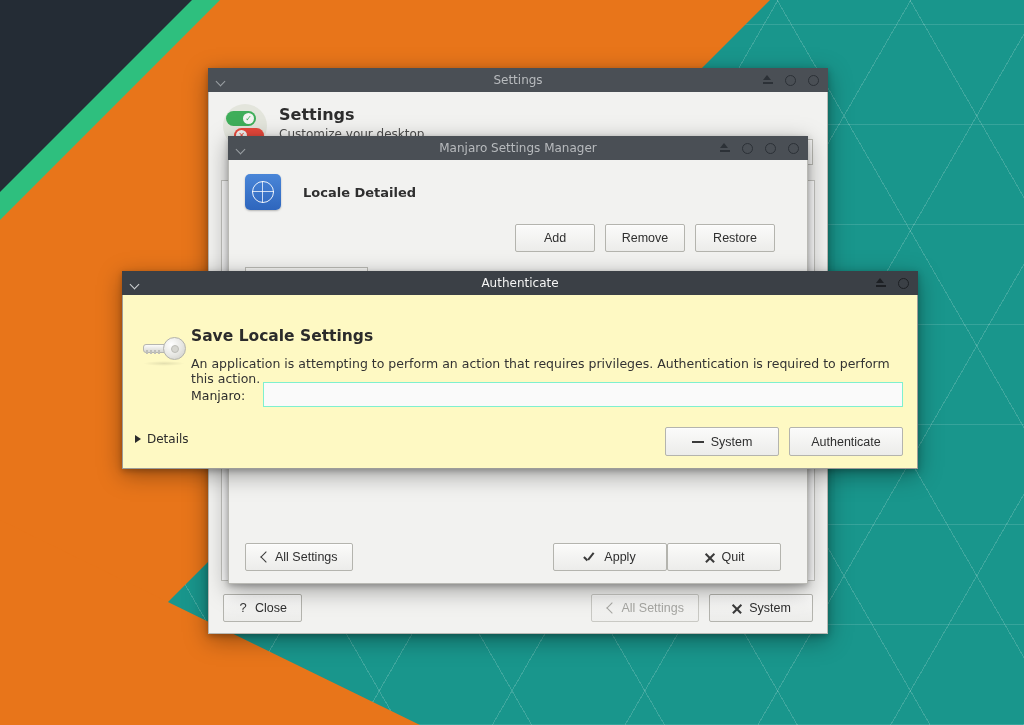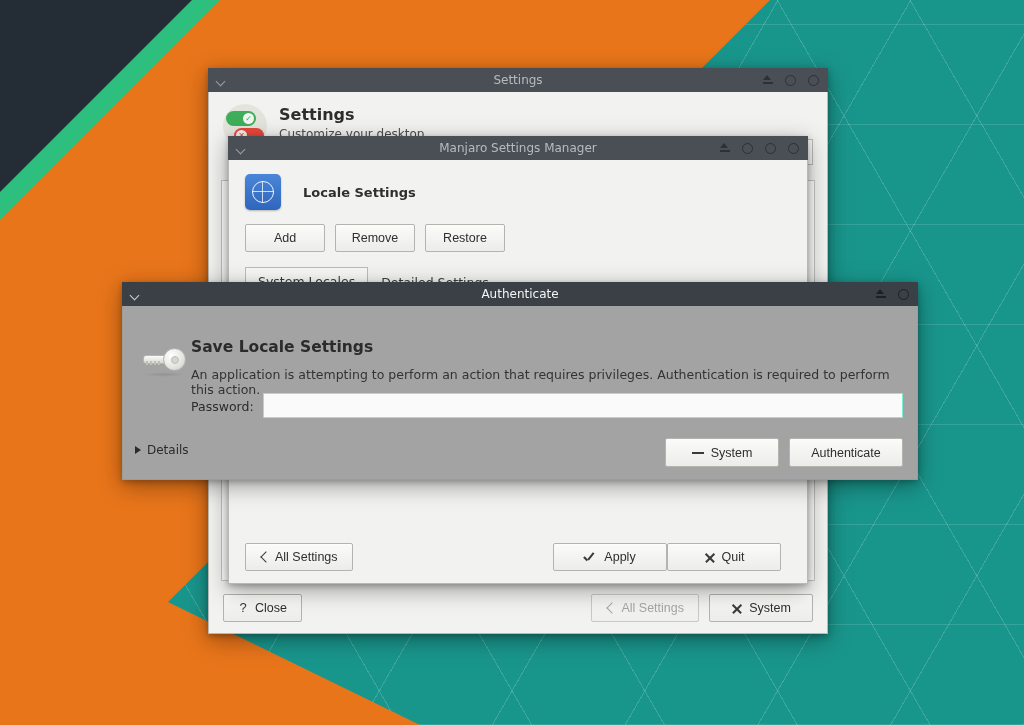--- a/index.html
+++ b/index.html
@@ -333,21 +333,21 @@
     content:""; position:absolute; left:7px; top:17px;
     width:22px; height:1.2px; background: rgba(255,255,255,0.75);
   }
   .msm-globe-v {
     position:absolute; left:17.2px; top:7px;
     width:1.2px; height:22px; background: rgba(255,255,255,0.75);
   }
   .msm-title { font-size: 13px; font-weight: bold; color:#2f2f2f; }
 
   .msm-actions {
-    display:flex; gap: 10px;
+    display:flex; justify-content:flex-end; gap: 10px;
     padding: 14px 32px 0 16px;
   }
   .msm-actions .btn { min-width: 80px; }
 
   .tabbar {
     display:flex; align-items:flex-end;
     margin: 14px 0 0 16px;
     border-bottom: 1px solid #bcbcb6;
     padding-right: 16px;
   }
@@ -385,23 +385,23 @@
   .msm-footer {
     position:absolute; left:0; right:0; bottom: 0;
     height: 52px;
     display:flex; align-items:center;
     padding: 0 16px;
     box-sizing: border-box;
   }
   .spacer { flex: 1; }
 
   
-  #auth-window { left: 122px; top: 282px; width: 796px; height: 198px; }
+  #auth-window { left: 122px; top: 271px; width: 796px; height: 198px; }
   .auth-body {
-    background: #a3a3a3;
+    background: #fef9c3;
     border: 1px solid #9d9d98;
     border-top: none;
     box-sizing:border-box;
     height: calc(100% - 24px);
     position: relative;
   }
   .key-icon {
     position: absolute;
     left: 18px; top: 36px;
     width: 46px; height: 40px;
@@ -581,21 +581,21 @@
           <span class="circ-btn circ-dim"></span>
         </span>
       </div>
     </div>
 
     <div class="win-body">
       <div class="msm-header">
         <div class="msm-icon">
           <span class="msm-globe-v"></span>
         </div>
-        <div class="msm-title">Locale Settings</div>
+        <div class="msm-title">Locale Detailed</div>
       </div>
 
       <div class="msm-actions">
         <button class="btn">
           <span>Add</span>
         </button>
         <button class="btn">
           <span>Remove</span>
         </button>
         <button class="btn">
@@ -655,21 +655,21 @@
         <span class="key-shaft"></span>
         <span class="key-teeth"></span>
         <span class="key-head"></span>
         <span class="key-hole"></span>
       </div>
 
       <div class="auth-heading">Save Locale Settings</div>
 
       <div class="auth-desc">An application is attempting to perform an action that requires privileges. Authentication is required to perform this action.</div>
 
-      <div class="auth-pw-label">Password:</div>
+      <div class="auth-pw-label">Manjaro:</div>
 
       <input class="auth-pw-input" type="password" autocomplete="off" placeholder="" style="border-color: rgb(127, 240, 207);">
 
       <div class="auth-details">
         <span class="tri-right"></span>
         <span>Details</span>
       </div>
 
       <div class="auth-footer">
         <button class="btn">

